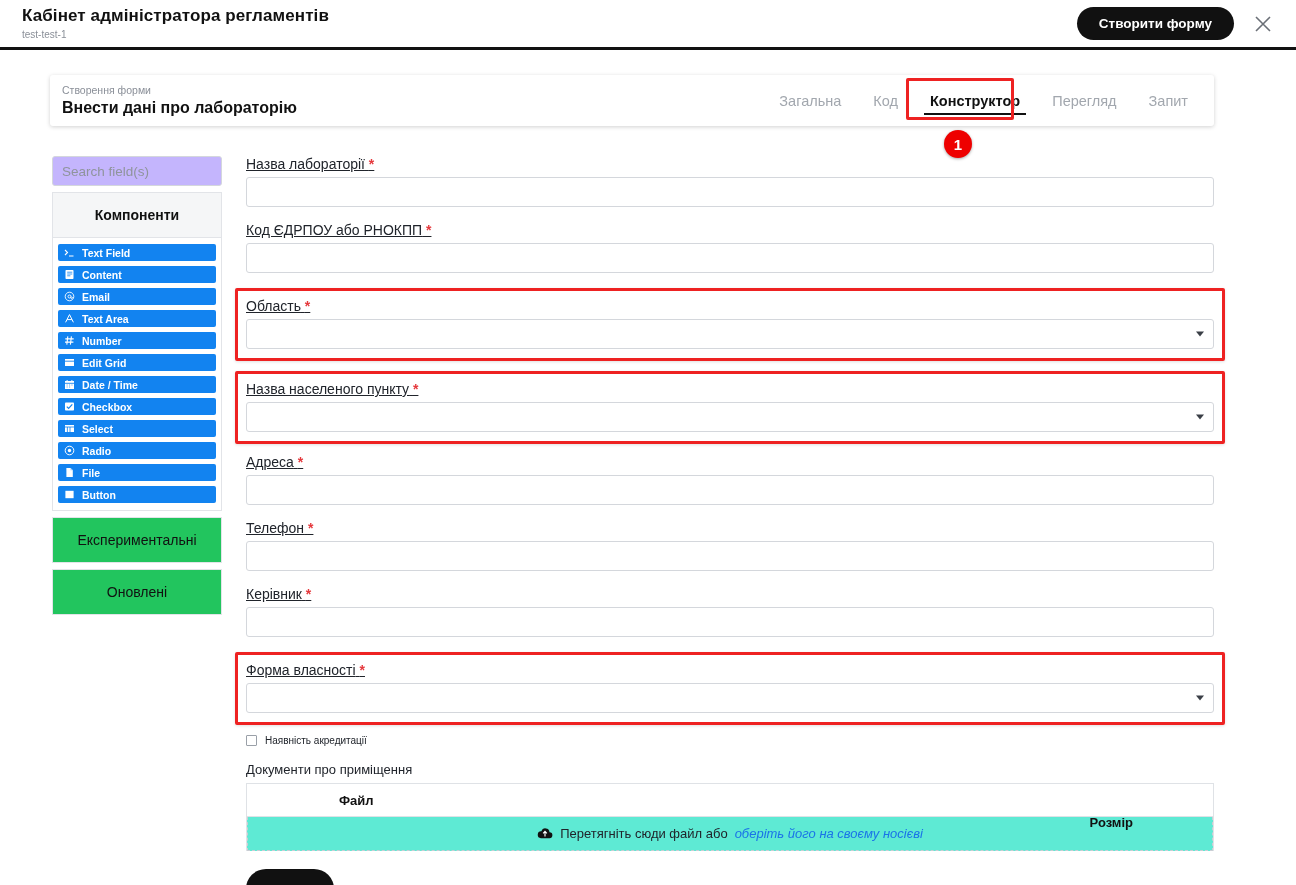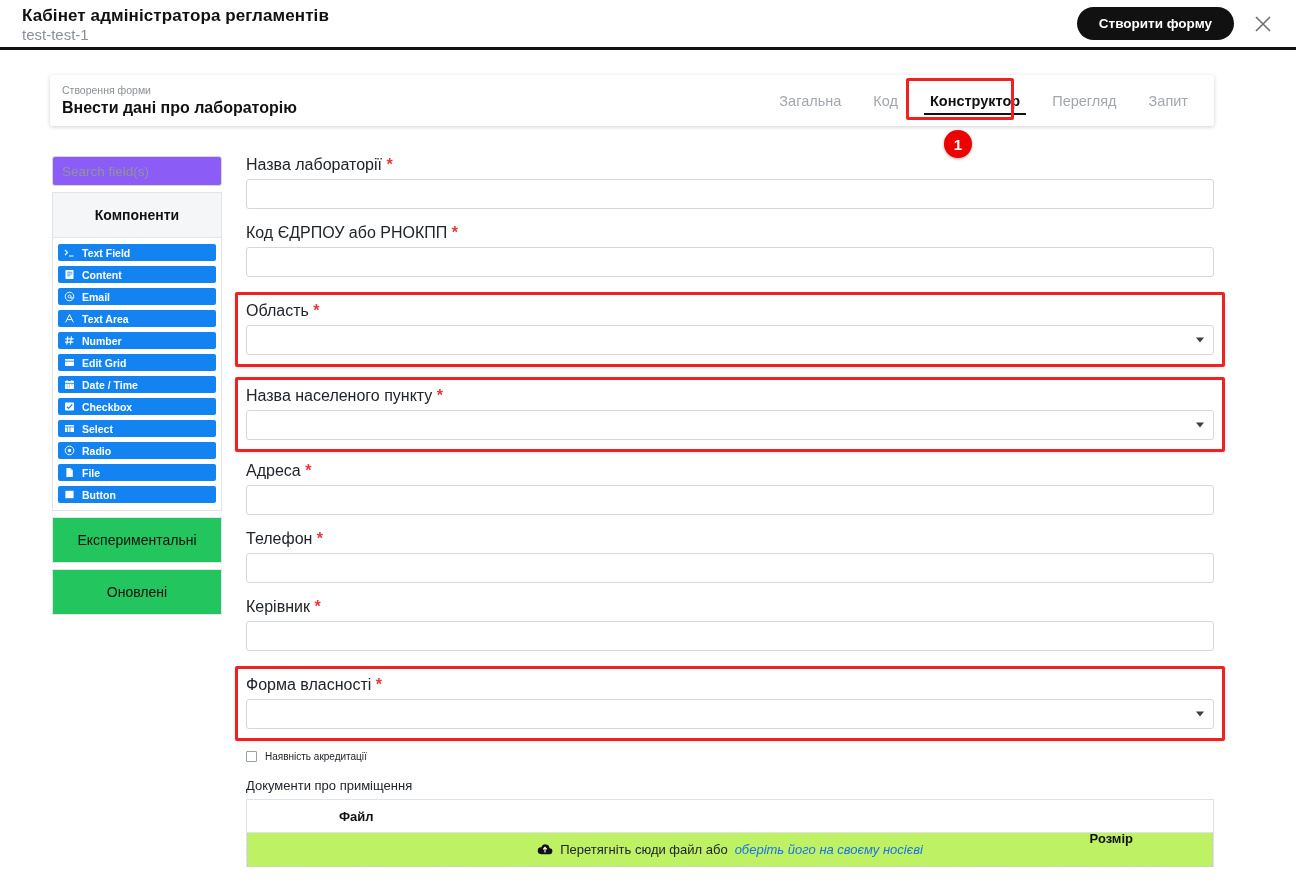--- a/index.html
+++ b/index.html
@@ -16,21 +16,21 @@
     position: absolute; left: 0; top: 0; width: 1296px; height: 50px;
     background: #fff;
     border-bottom: 3px solid #111111;
     display: flex; align-items: center;
   }
   .appbar-titles { padding-left: 22px; }
   .app-title {
     font-size: 17px; font-weight: bold; color: #111;
     letter-spacing: 0.1px; line-height: 21px;
   }
-  .app-subtitle { font-size: 15px; color: #8a8f98; line-height: 15px; margin-top: 1px; }
+  .app-subtitle { font-size: 10px; color: #8a8f98; line-height: 15px; margin-top: 1px; }
   .appbar-right {
     margin-left: auto; display: flex; align-items: center; padding-right: 20px; gap: 16px;
   }
   .btn-pill {
     background: #111111; color: #fff; border: none; border-radius: 20px;
     height: 33px; padding: 0 22px; font-size: 13.5px; font-weight: bold;
     font-family: "Liberation Sans", sans-serif; cursor: pointer; white-space: nowrap;
   }
   .close-x {
     width: 26px; height: 26px; display: flex; align-items: center; justify-content: center;
@@ -68,21 +68,21 @@
     position: absolute; width: 28px; height: 28px; border-radius: 50%;
     background: #ee0000; color: #fff; font-size: 15px; font-weight: bold;
     display: flex; align-items: center; justify-content: center;
     box-shadow: 0 1px 3px rgba(0,0,0,0.35);
   }
 
   
   .palette { position: absolute; left: 52px; top: 156px; width: 170px; }
   .search-box {
     width: 170px; height: 30px; border: 1px solid #d4d7dc; border-radius: 3px;
-    background: #8b5cf6; padding: 0 9px; font-size: 13.5px; color: #111;
+    background: #c4b5fd; padding: 0 9px; font-size: 13.5px; color: #111;
     font-family: "Liberation Sans", sans-serif; outline: none;
   }
   .search-box::placeholder { color: #8f949c; }
   .group { margin-top: 6px; }
   .group-head {
     height: 46px; background: #f5f6f7; border: 1px solid #e2e4e8;
     display: flex; align-items: center; justify-content: center;
     font-size: 14px; font-weight: bold; color: #111; cursor: pointer;
   }
   .group-body {
@@ -103,21 +103,21 @@
   .chip .ci svg { display: block; }
   .group-solo {
     height: 46px; background: #22c55e; border: 1px solid #e2e4e8;
     display: flex; align-items: center; justify-content: center;
     font-size: 14px; color: #111; cursor: pointer; margin-top: 6px;
   }
 
   
   .formarea { position: absolute; left: 246px; top: 156px; width: 968px; }
   .field { margin-bottom: 15px; position: relative; }
-  .f-label { font-size: 16px; color: #20242b; margin-bottom: 5px; font-weight: normal; }
+  .f-label { font-size: 14px; color: #20242b; margin-bottom: 5px; font-weight: normal; text-decoration: underline; }
   .req { color: #e5393d; font-weight: bold; }
   .f-input {
     width: 968px; height: 30px; background: #fff;
     border: 1px solid #d4d7dc; border-radius: 3px;
     padding: 0 9px; font-size: 13px; color: #111;
     font-family: "Liberation Sans", sans-serif; outline: none;
   }
   .f-select {
     width: 968px; height: 30px; background: #fff;
     border: 1px solid #d4d7dc; border-radius: 3px;
@@ -150,21 +150,21 @@
   .ft-head {
     height: 33px; display: flex; align-items: center;
     border-bottom: 1px solid #dfe2e6;
     font-size: 13px; font-weight: bold; color: #111; gap: 46px;
   }
   .ft-h-file { width: 60%; padding-left: 92px; }
   .ft-h-size { width: 40%; text-align: right; padding-right: 80px; margin-top: 44px; }
   .ft-drop {
     height: 34px; display: flex; align-items: center; justify-content: center; gap: 7px;
     border: 1px dashed #c9ced4; border-top: none;
-    font-size: 13px; color: #20242b; cursor: pointer; background: #bef264;
+    font-size: 13px; color: #20242b; cursor: pointer; background: #5eead4;
   }
   .cloud-ico { width: 16px; height: 13px; display: flex; align-items: center; }
   .cloud-ico svg { display: block; }
   .drop-link { color: #1a73e8; font-style: italic; }
 
   .next-btn {
     margin-top: 18px;
     background: #111111; color: #fff; border: none; border-radius: 22px;
     height: 40px; width: 88px; font-size: 13.5px; font-weight: bold;
     font-family: "Liberation Sans", sans-serif; cursor: pointer;

